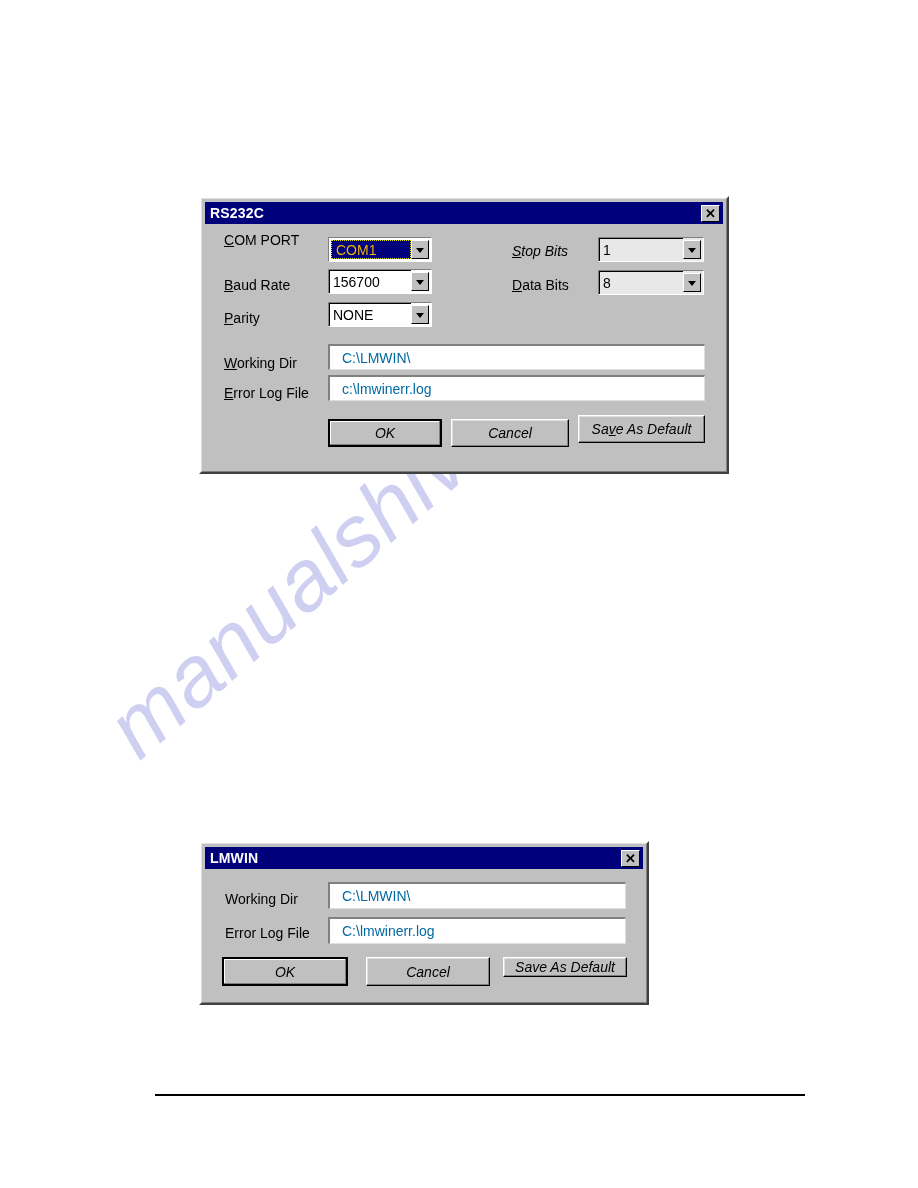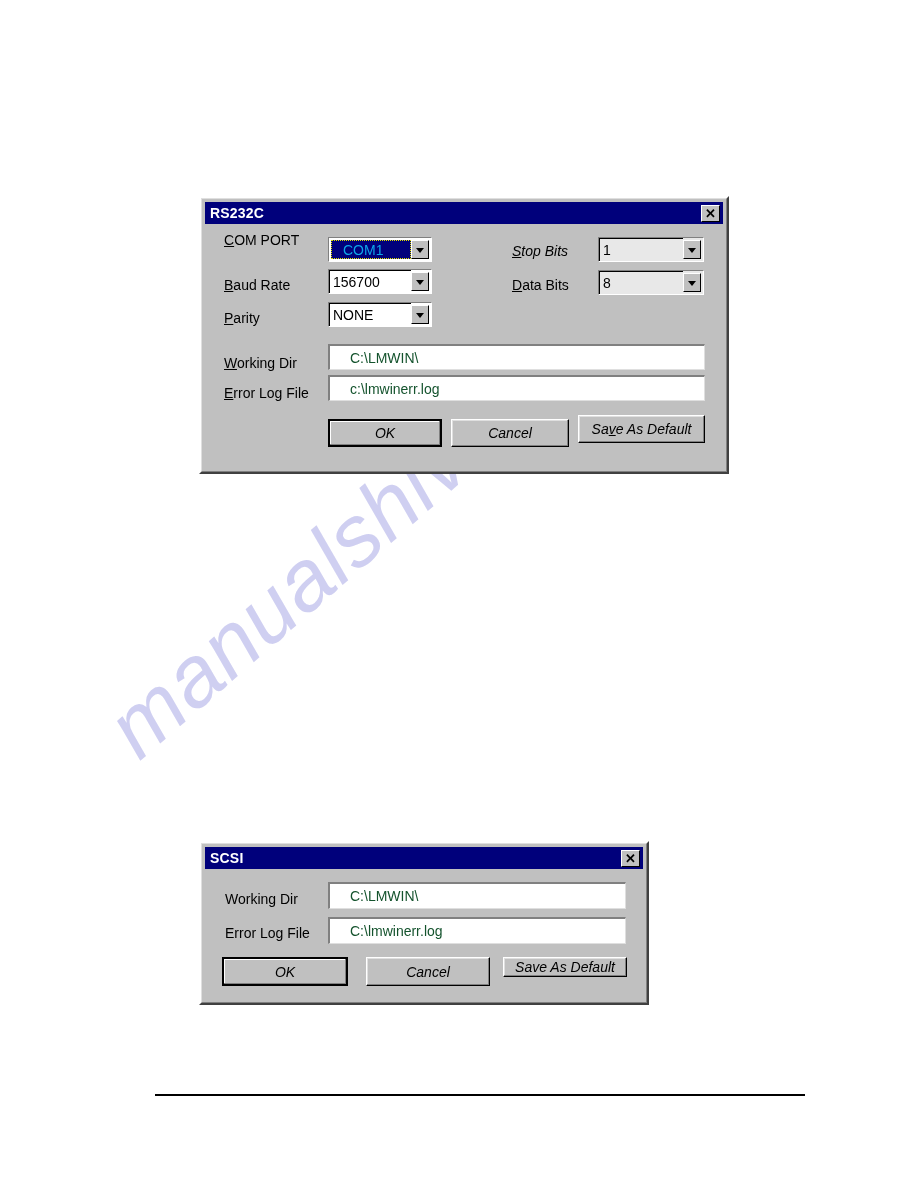--- a/index.html
+++ b/index.html
@@ -164,41 +164,41 @@
     top: 50%;
     margin-left: -4px;
     margin-top: -2px;
     border-left: 4px solid transparent;
     border-right: 4px solid transparent;
     border-top: 5px solid #000000;
   }
   
   .combo.focused .field {
     background: #00007b;
-    color: #0ea5e9;
-    padding-left: 11px;
+    color: #eab308;
+    padding-left: 4px;
     margin: 2px 0 2px 2px;
     border: 1px dotted #e0e000;
     align-items: center;
   }
 
   
   .textbox {
     position: absolute;
     box-sizing: border-box;
     background: #ffffff;
     border-top: 2px solid #808080;
     border-left: 2px solid #808080;
     border-right: 1px solid #dfdfdf;
     border-bottom: 1px solid #dfdfdf;
     display: flex;
     align-items: center;
-    padding-left: 20px;
-    font-size: 14px;
-    color: #14532d;
+    padding-left: 12px;
+    font-size: 14px;
+    color: #0369a1;
     white-space: nowrap;
     overflow: hidden;
     cursor: text;
   }
 
   
   .btn {
     position: absolute;
     box-sizing: border-box;
     background: #c0c0c0;
@@ -313,21 +313,21 @@
           <span>e As Default</span>
       </div>
 
     </div>
   </div>
 
   <div class="dialog" id="scsi" style="left:199px; top:841px; width:450px; height:164px;">
     <div class="dialog-inner">
 
       <div class="titlebar" style="left:3px; top:3px; width:438px; height:22px;">
-        <span class="titlebar-text">SCSI</span>
+        <span class="titlebar-text">LMWIN</span>
         <div class="close-btn">
           <span class="glyph">✕</span>
         </div>
       </div>
 
       <div class="lbl" style="left:23px; top:48px;">Working Dir</div>
       <div class="lbl" style="left:23px; top:82px;">Error Log File</div>
 
       <div class="textbox" style="left:126px; top:38px; width:298px; height:27px;">C:\LMWIN\</div>
       <div class="textbox" style="left:126px; top:73px; width:298px; height:27px;">C:\lmwinerr.log</div>

